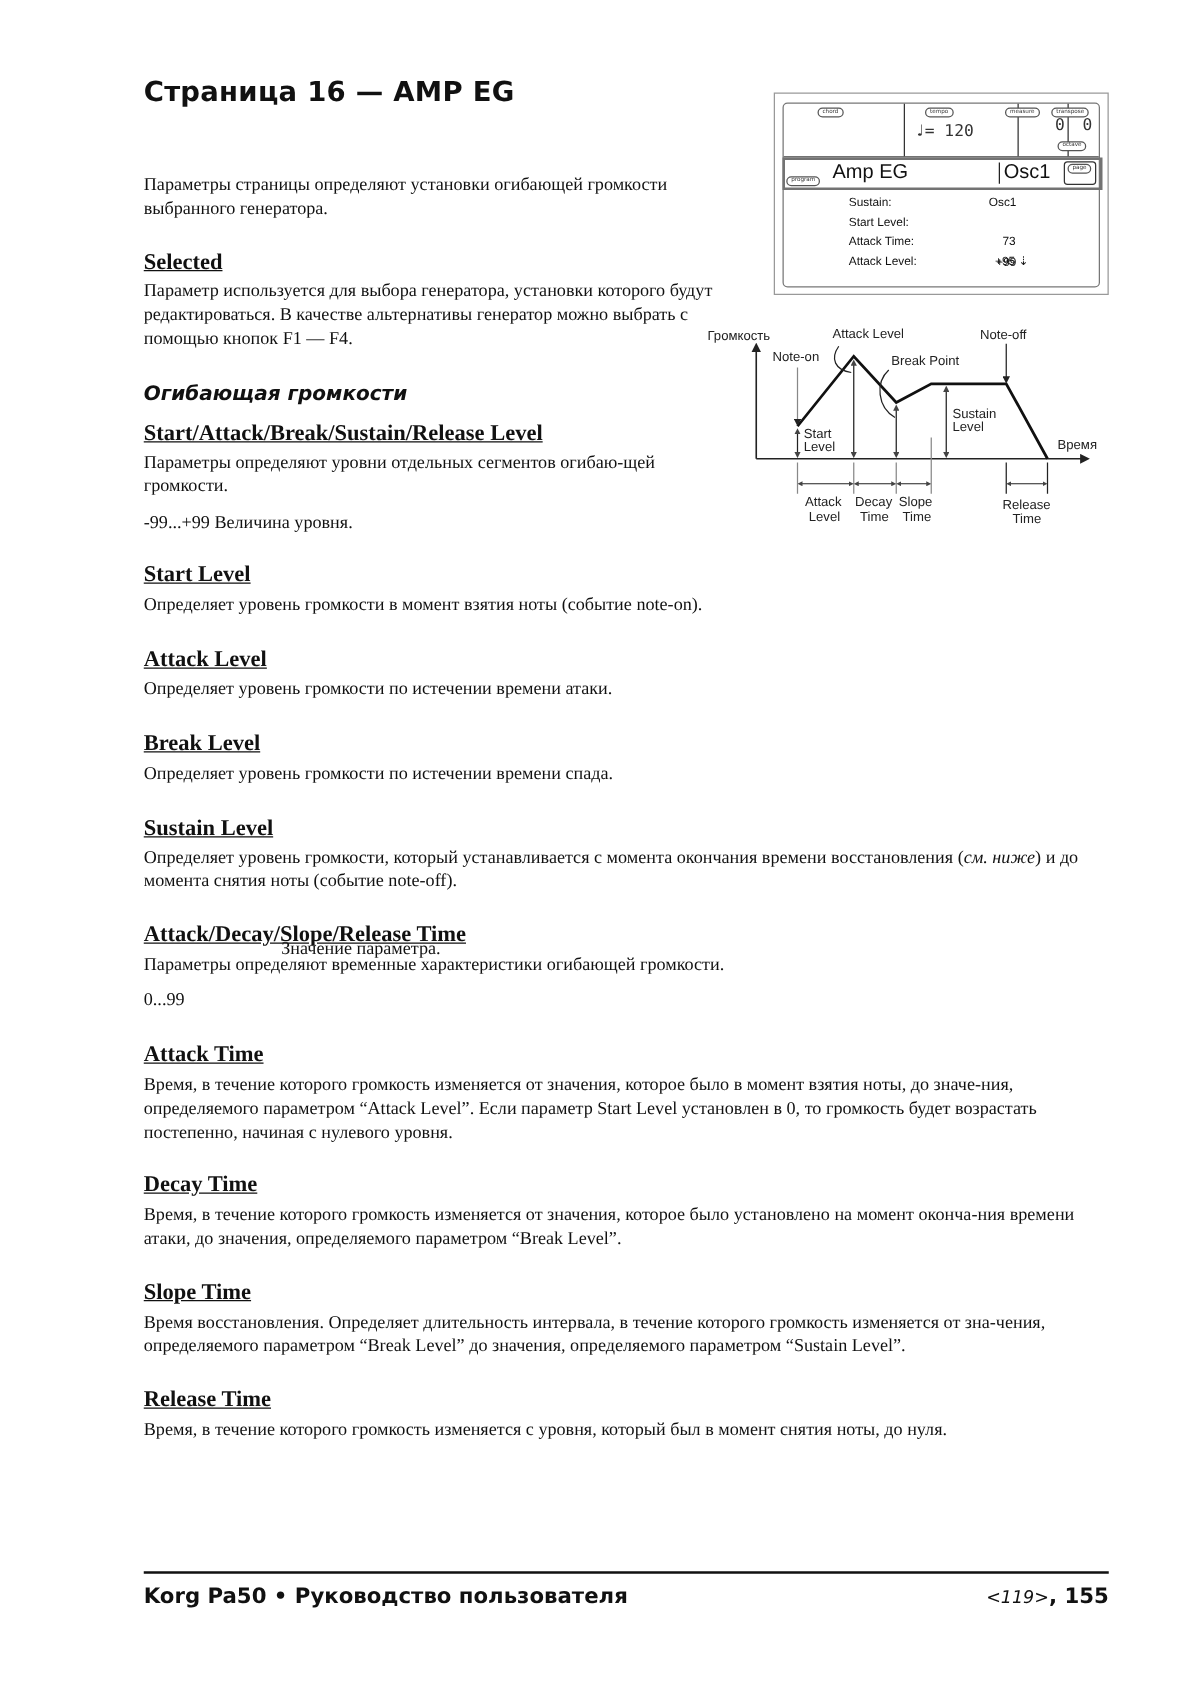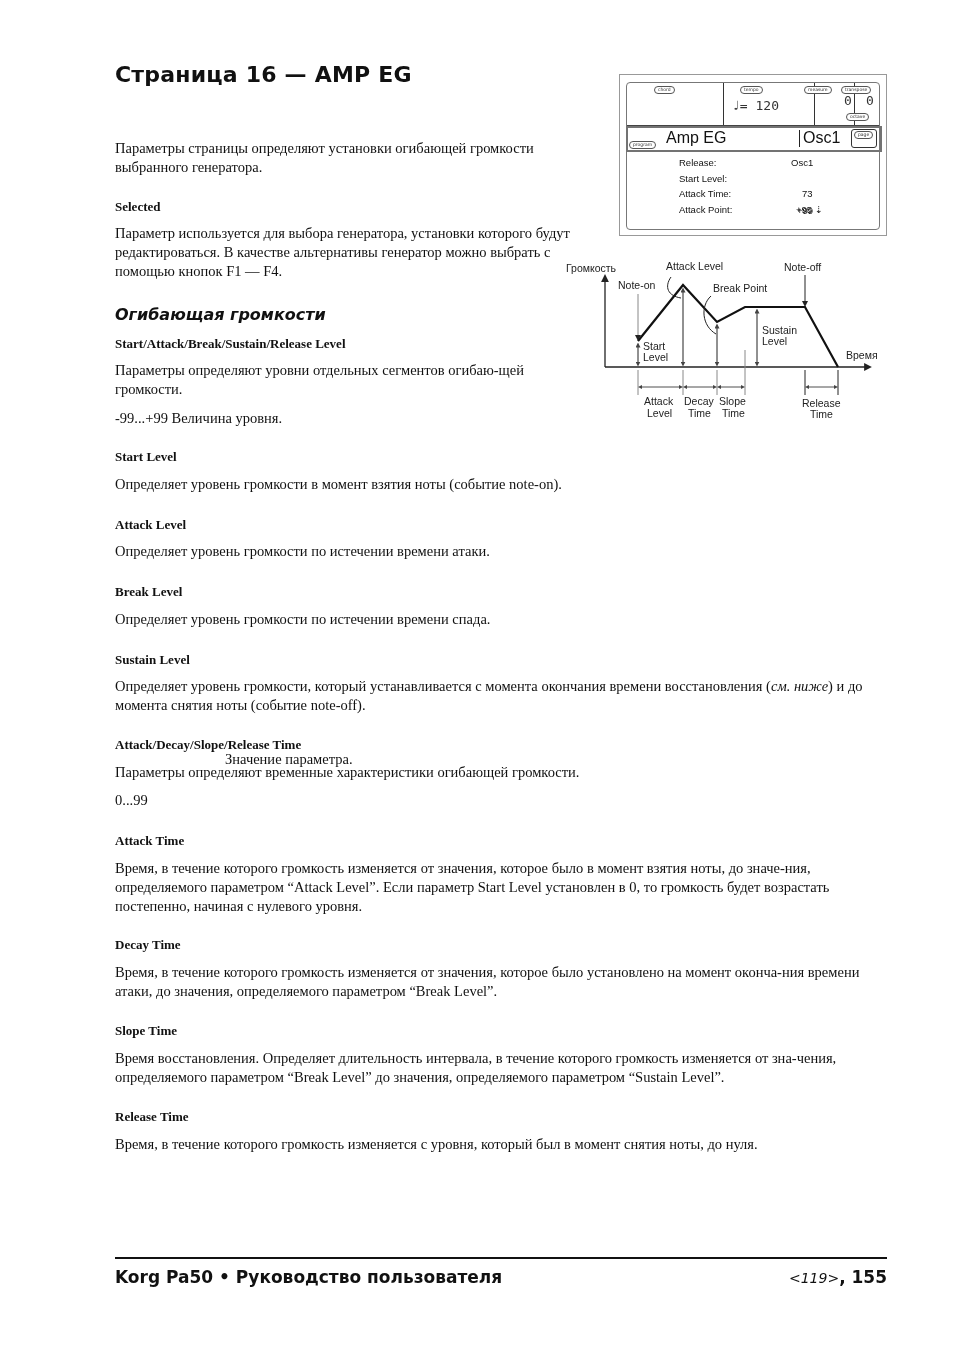--- a/index.html
+++ b/index.html
@@ -1,20 +1,20 @@
 <!DOCTYPE html>
 <html><head>
 <meta charset="utf-8">
 <style>
   html, body { margin:0; padding:0; background:#ffffff; }
   body { width:954px; height:1351px; position:relative; overflow:hidden; color:#111; }
   .abs { position:absolute; }
   h1.title { position:absolute; left:115px; top:62px; margin:0; font-family:"DejaVu Sans", sans-serif; font-weight:900; font-size:22px; letter-spacing:0.2px; }
   .body-text { font-family:"Liberation Serif", serif; font-size:14.5px; line-height:19px; margin:0; }
-  .h2 { font-family:"Liberation Serif", serif; font-weight:bold; font-size:13px; margin:0; }
+  .h2 { font-family:"Liberation Serif", serif; font-weight:bold; font-size:18px; margin:0;text-decoration:underline; }
   .h-italic { font-family:"DejaVu Sans", sans-serif; font-weight:bold; font-style:italic; font-size:16px; margin:0; }
   .block { position:absolute; left:115px;margin-top:41px; }
   .wide { width:772px; }
 
   
   .lcd { position:absolute; left:619px; top:74px; width:266px; height:160px; border:1px solid #999; background:#fff; }
   .lcd-inner { position:absolute; left:6px; top:7px; width:252px; height:146px; border:1px solid #777; border-radius:4px; }
   .lcd-top { position:absolute; left:0; top:0; width:252px; height:42px; border-bottom:1px solid #444; }
   .lcd-cell { position:absolute; top:0; height:42px; border-right:1px solid #333;padding-left:16px; }
   .lcd-tag { position:absolute; font-family:"DejaVu Sans", sans-serif; font-size:4.5px; border:1px solid #555; border-radius:4px; padding:0 3px; line-height:6px; color:#333; background:#fff; }
@@ -64,33 +64,33 @@
       <span class="lcd-tag" style="left:1px; top:13px;">program</span>
       <span class="lcd-big" style="left:38px;">Amp EG</span>
       <span style="position:absolute; left:171px; top:2px; width:1px; height:17px; background:#222;"></span>
       <span class="lcd-big" style="left:175px;">Osc1</span>
       <span style="position:absolute; left:223px; top:1px; width:24px; height:17px; border:1px solid #333; border-radius:3px;">
         <span class="lcd-tag" style="left:2px; top:1px;">page</span>
       </span>
     </div>
     <div class="lcd-rows">
       <div class="lcd-row">
-        <span>Release:</span>
+        <span>Sustain:</span>
         <span class="v">Osc1</span>
       </div>
       <div class="lcd-row">
         <span>Start Level:</span>
         <span class="v" style="left:118px;margin-top:32px;">+99</span>
       </div>
       <div class="lcd-row">
         <span>Attack Time:</span>
         <span class="v" style="left:123px;">73</span>
       </div>
       <div class="lcd-row">
-        <span>Attack Point:</span>
+        <span>Attack Level:</span>
         <span class="v" style="left:117px;">+95 ⇣</span>
       </div>
     </div>
   </div>
 </div>
 
 <h2 class="block h2" style="top:158px;">Selected</h2>
 <p class="block body-text" style="top:183px; width:480px;">Параметр используется для выбора генератора, установки которого будут редактироваться. В качестве альтернативы генератор можно выбрать с помощью кнопок F1 — F4.</p>
 
 <h3 class="block h-italic" style="top:264px;text-align:center;">Огибающая громкости</h3>

